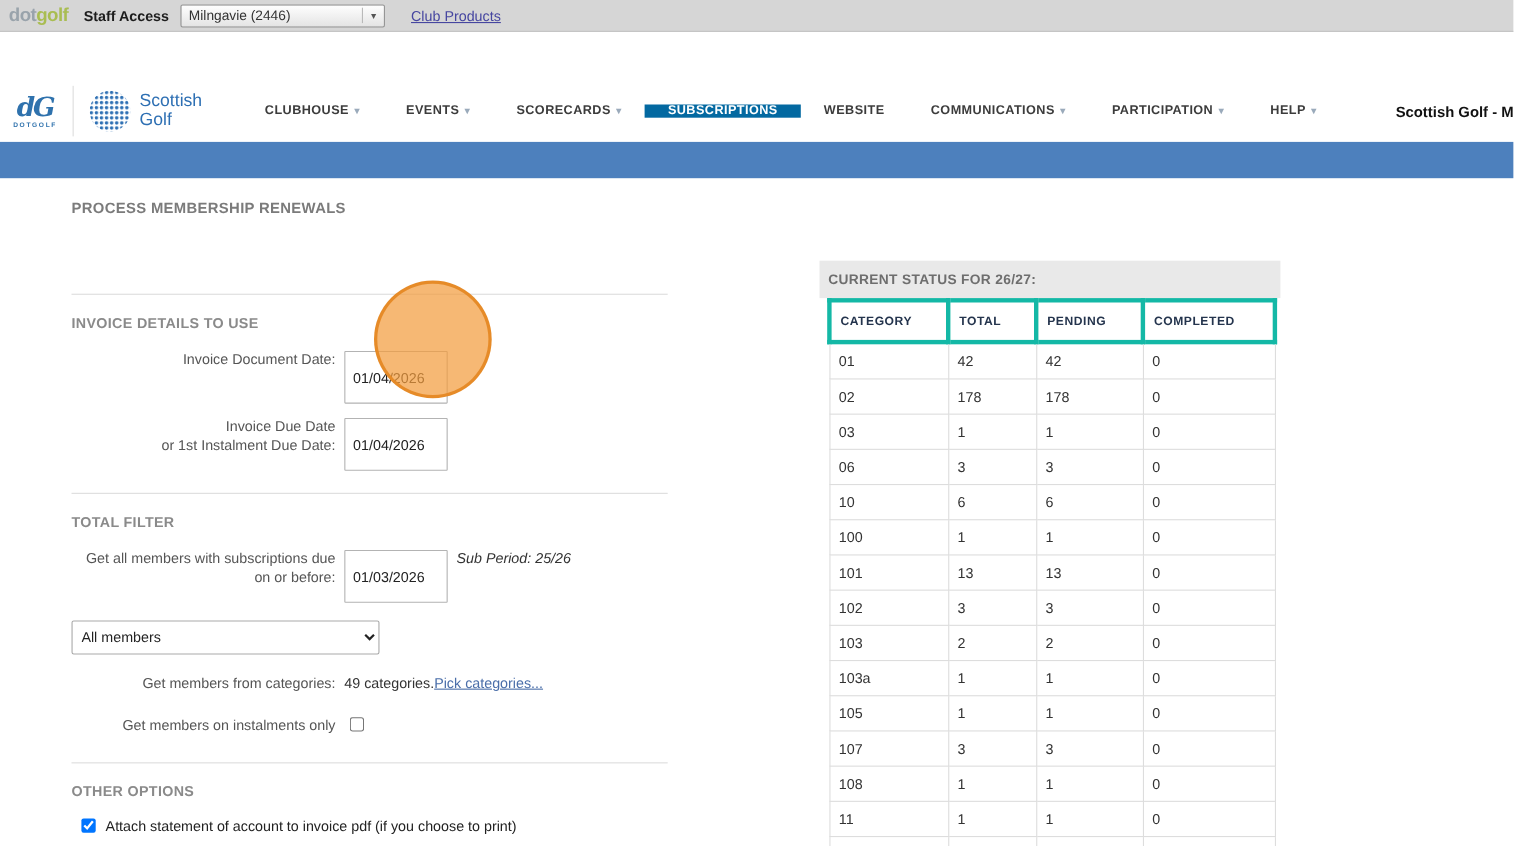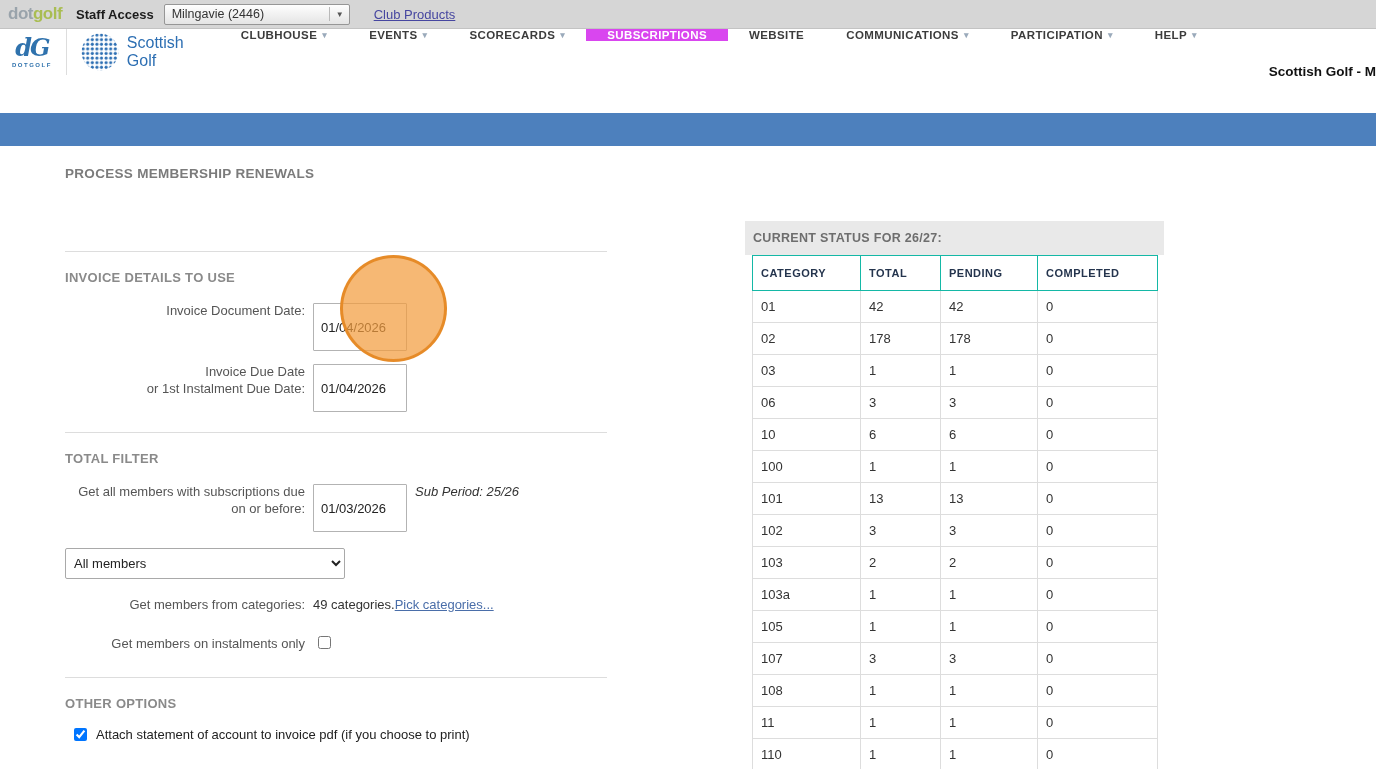--- a/index.html
+++ b/index.html
@@ -19,35 +19,35 @@
   .club-select {
     width: 186px; height: 21px; border: 1px solid #969696; border-radius: 2px;
     background: linear-gradient(#fefefe, #e4e4e4);
     display: flex; align-items: center; justify-content: space-between;
     padding: 0 5px 0 7px; font-size: 12.5px; color: #333; cursor: default;
   }
   .club-select-arrow { font-size: 8px; color: #555; padding-left: 6px; border-left: 1px solid #b9b9b9; height: 14px; display: flex; align-items: center; }
   .club-products { font-size: 13px; color: #4646a0; text-decoration: underline; margin-left: 24px; cursor: pointer; }
 
   
-  .navbar { height: 84px; background: #fff; display: flex; align-items: flex-start; }
+  .navbar { height: 56px; background: #fff; display: flex; align-items: center; margin-top: 44px; }
   .brand { display: flex; align-items: center; padding: 0 14px 0 12px; }
   .dg-logo { text-align: center; margin-right: 14px; }
   .dg-mark { font-family: "DejaVu Serif", serif; font-style: italic; font-weight: bold; font-size: 24px; color: #2f72ad; line-height: 1; letter-spacing: -2px; }
   .dg-caption { font-size: 6px; letter-spacing: 1.5px; color: #2f72ad; font-weight: bold; margin-top: 2px; }
   .brand-divider { width: 1px; height: 46px; background: #ddd; margin-right: 14px; }
   .sg-logo { display: flex; align-items: center; }
   .sg-text { color: #2d6fb3; font-size: 16px; line-height: 1.1; margin-left: 8px; }
   .nav-menu { display: flex; align-items: stretch; margin-left: 22px; }
   .nav-item {
     display: flex; align-items: center; padding: 0 21px; font-size: 11.5px;
     font-weight: bold; color: #3c3c3c; letter-spacing: 0.4px; cursor: pointer; white-space: nowrap;
   }
   .nav-item .caret { font-size: 9px; color: #9aaabb; margin-left: 5px; }
-  .nav-item.active { background: #d946ef; color: #fff; }
+  .nav-item.active { background: #0369a1; color: #fff; }
   .nav-right { margin-left: auto; align-self: center; font-size: 13.5px; font-weight: bold; color: #111; white-space: nowrap; padding-right: 0; }
 
   
   .banner { height: 33px; background: #4d80bd; }
 
   
   .content { position: relative; }
   .left-col { margin-left: 65px; width: 542px; }
   .page-title { font-size: 13.5px; font-weight: bold; color: #7b7b7b; letter-spacing: 0.3px; margin-top: 20px; }
   .rule { border: none; border-top: 1px solid #ddd; margin: 0; }
@@ -74,21 +74,21 @@
   .attach-label { font-size: 13px; color: #222; margin-left: 4px; }
   .submit-button { display: block; width: 107px; height: 36px; background: #5cb85c; border: 1px solid #4cae4c; border-radius: 3px; margin-top: 40px; cursor: pointer; }
 
   
   .status-panel { position: absolute; left: 745px; top: 55px; width: 419px; background: #fff; }
   .status-header { background: #e9e9e9; padding: 10px 8px; font-size: 12.5px; font-weight: bold; color: #6e6e6e; letter-spacing: 0.3px; }
   .status-table-wrap { padding: 0 7px; }
   .status-table { border-collapse: collapse; width: 100%; table-layout: fixed; }
   .status-table th {
     font-size: 11px; font-weight: bold; color: #24344d; letter-spacing: 0.5px;
-    text-align: left; padding: 11px 8px; border: 1px solid #14b8a6; background: #fff;
+    text-align: left; padding: 11px 8px; border: 4px solid #14b8a6; background: #fff;
   }
   .status-table td { font-size: 13px; color: #333; padding: 8px 8px; border: 1px solid #ddd; }
   .col-0 { width: 108px; } .col-1 { width: 80px; } .col-2 { width: 97px; } .col-3 { width: 120px; }
 
   
   .click-highlight {
     position: absolute; left: 340px; top: 255px; width: 107px; height: 107px;
     border-radius: 50%; background: rgba(243, 156, 62, 0.72);
     border: 3px solid rgba(230, 137, 37, 0.95); pointer-events: none; z-index: 10;
   }

